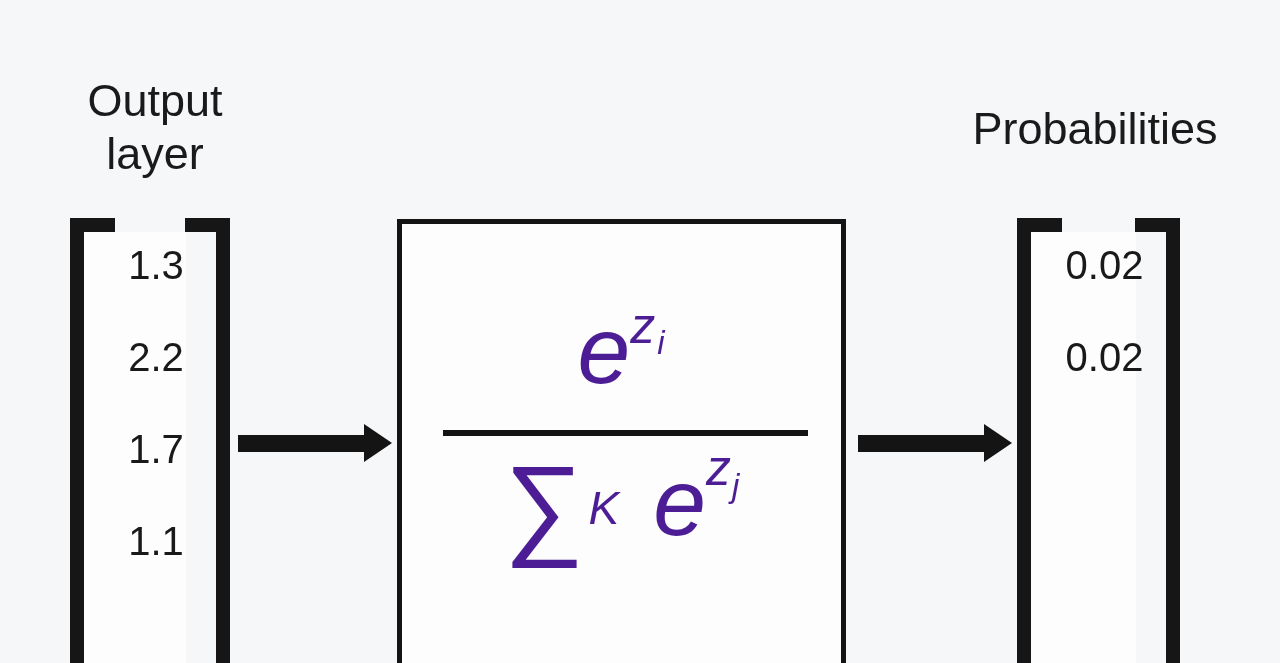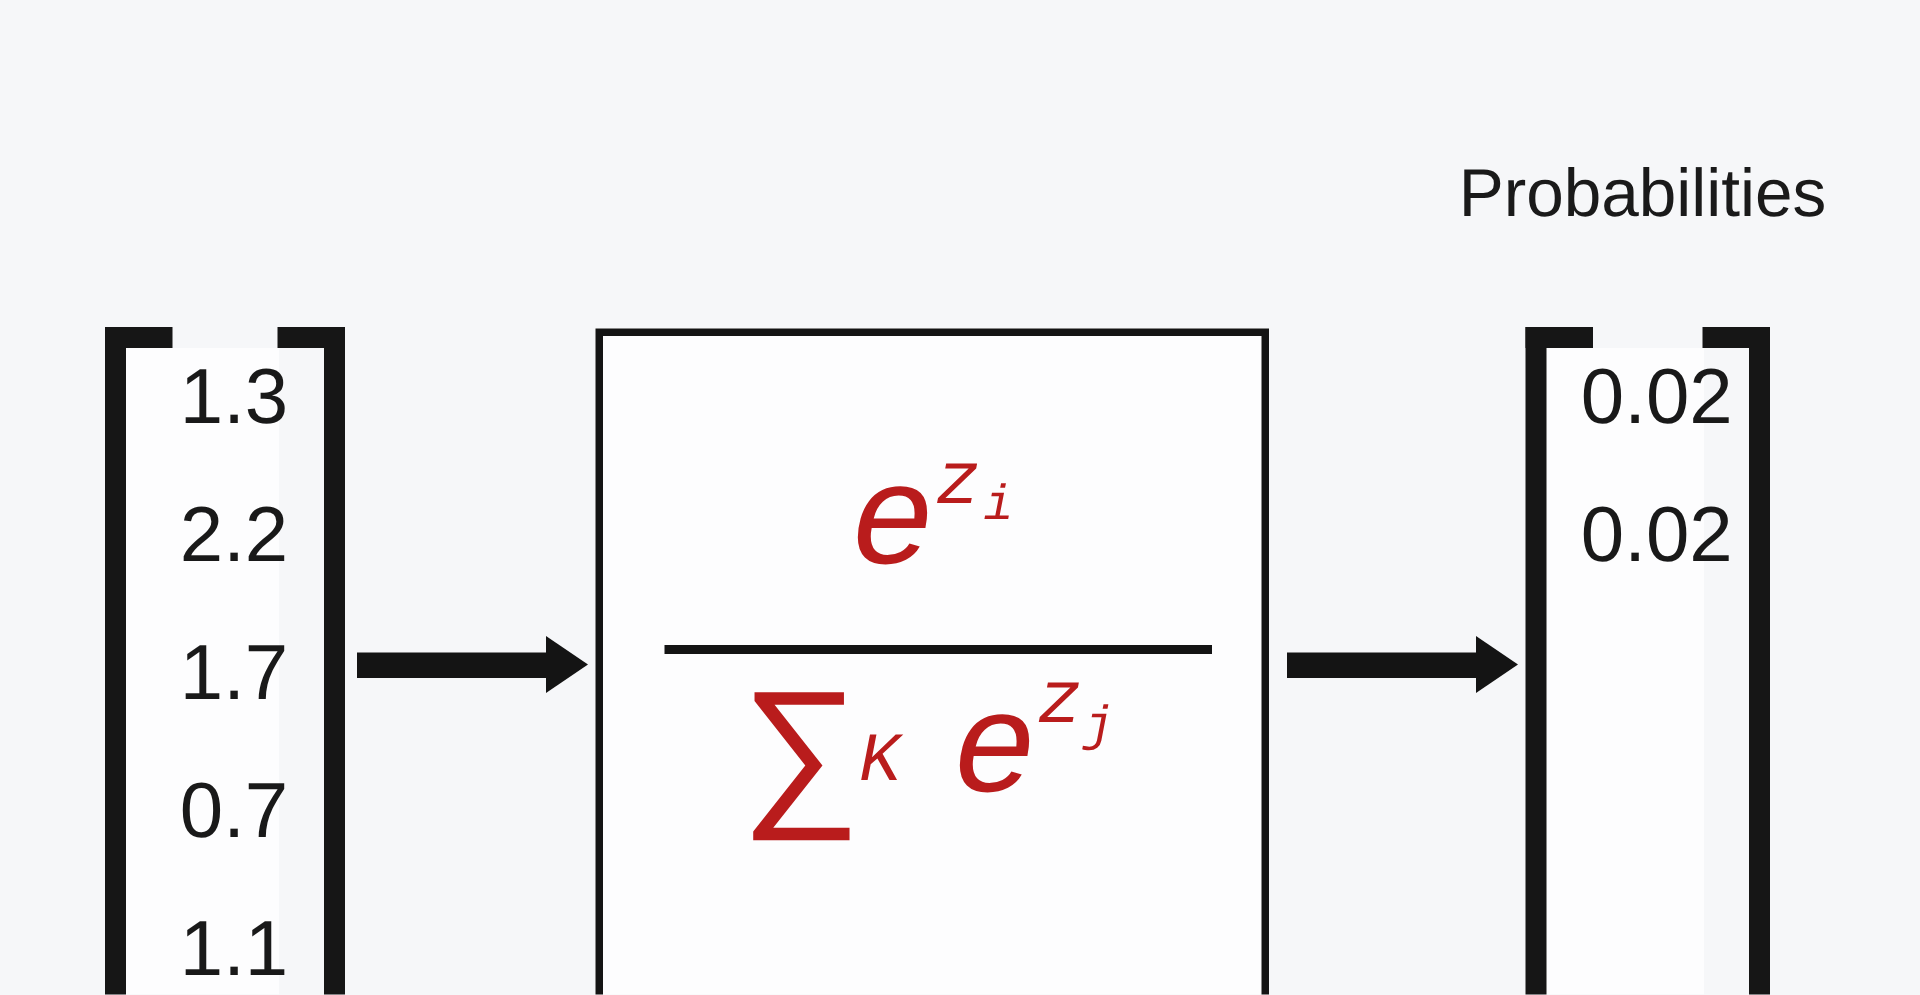--- a/index.html
+++ b/index.html
@@ -49,37 +49,37 @@
     top: 219px;
     height: 460px;
     display: flex;
     flex-direction: column;
   }
   .vec-vals .cell {
     height: 92px;
     display: flex;
     align-items: center;
     justify-content: center;
-    font-size: 52px;
+    font-size: 40px;
     color: #191919;
     padding-left: 12px;
   }
 
   #vec-out-vals  { left: 70px;   width: 160px; }
   #vec-prob-vals { left: 1017px; width: 163px; }
 
   
   #formula-box {
     position: absolute;
     left: 397px; top: 219px;
     width: 439px; height: 460px;
     border: 5px solid #141414;
     background: #fdfdfe;
   }
-  .math { font-family: Liberation Mono, monospace; color: #b91c1c; }
+  .math { font-family: Liberation Sans, sans-serif; color: #4c1d95; }
 
   #numerator {
     position: absolute;
     left: 397px; top: 303px; width: 449px;
     text-align: center;
     font-size: 95px;
     line-height: 1;
   }
   .mvar { font-style: italic; }
   .supz {
@@ -170,32 +170,35 @@
   #arrow-left-shaft  { left: 238px; width: 126px; }
   #arrow-left-head   { left: 364px; }
   #arrow-right-shaft { left: 858px; width: 126px; }
   #arrow-right-head  { left: 984px; }
 </style>
 </head>
 <body>
 
 <div id="stage">
 
+  <div class="hdr" id="hdr-output">
+    <div>Output</div>
+    <div>layer</div>
+  </div>
 
 
   <div class="hdr" id="hdr-prob">Probabilities</div>
 
   <div class="vec-bg" style="left:84px; top:232px; width:102px; height:431px;"></div>
   <div class="brk l" style="left:70px;"></div>
   <div class="brk r" style="left:185px;"></div>
   <div class="vec-vals" id="vec-out-vals">
     <div class="cell">1.3</div>
     <div class="cell">2.2</div>
     <div class="cell">1.7</div>
-    <div class="cell">0.7</div>
     <div class="cell">1.1</div>
   </div>
 
   <div class="arrow-shaft" id="arrow-left-shaft"></div>
   <div class="arrow-head" id="arrow-left-head"></div>
 
   <div id="formula-box"></div>
 
   <div id="numerator" class="math">
     <span class="mvar">e</span><span class="supz mvar"><span>z</span><span class="idx">i</span></span>

